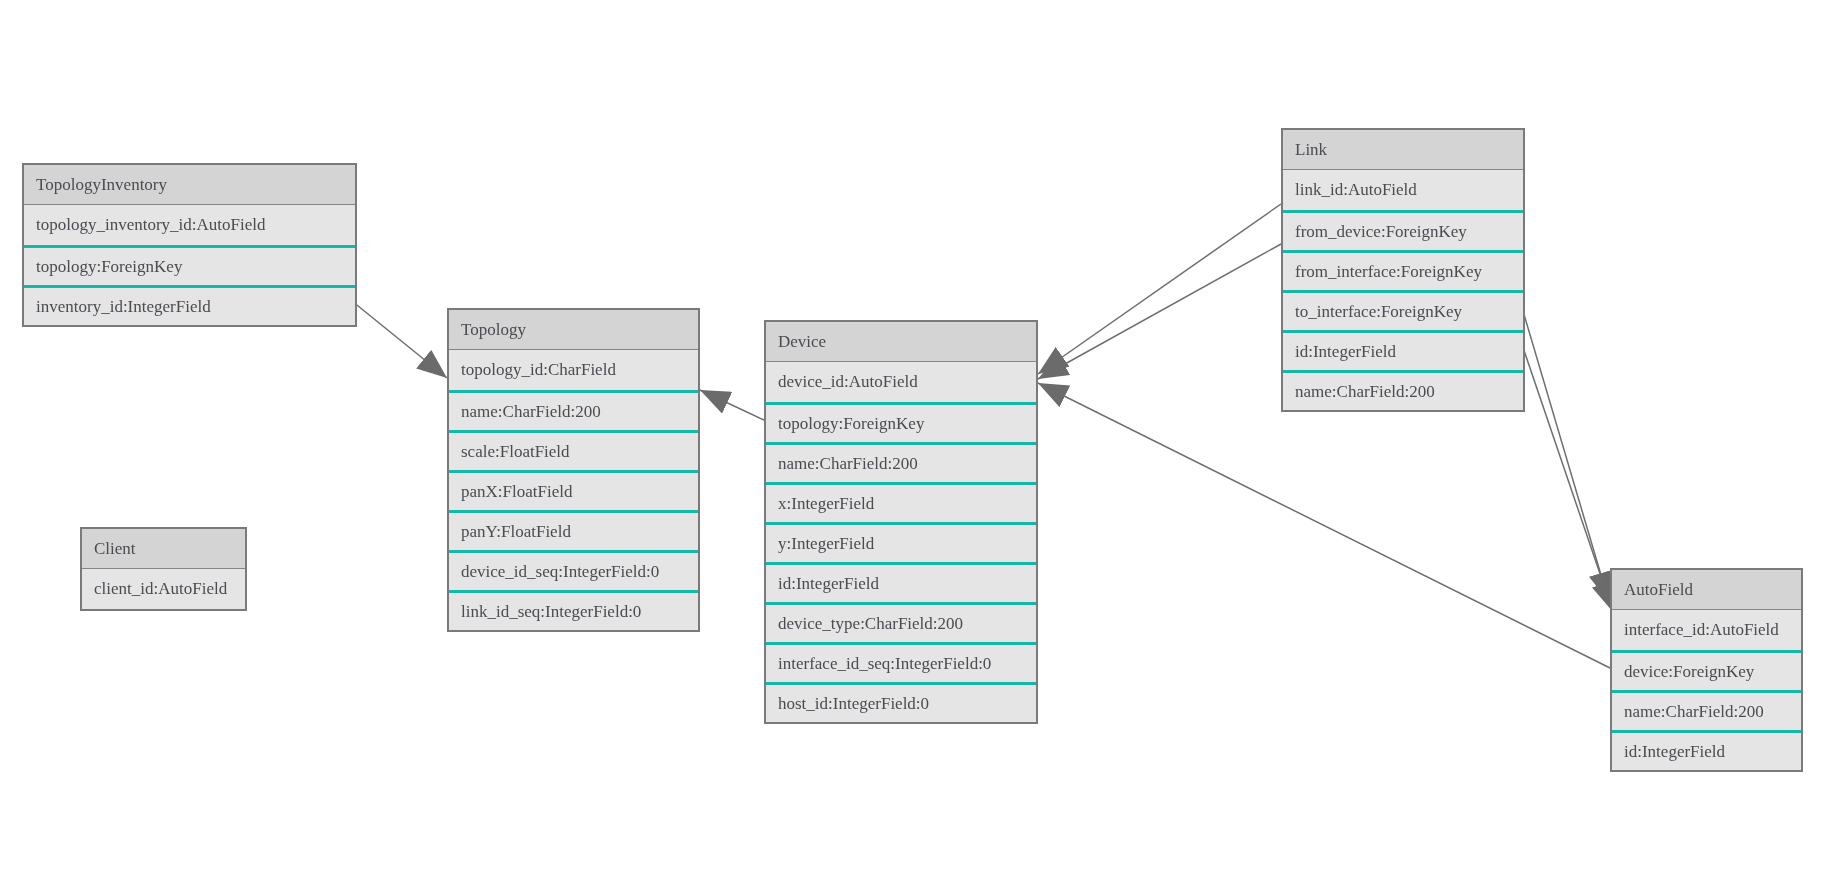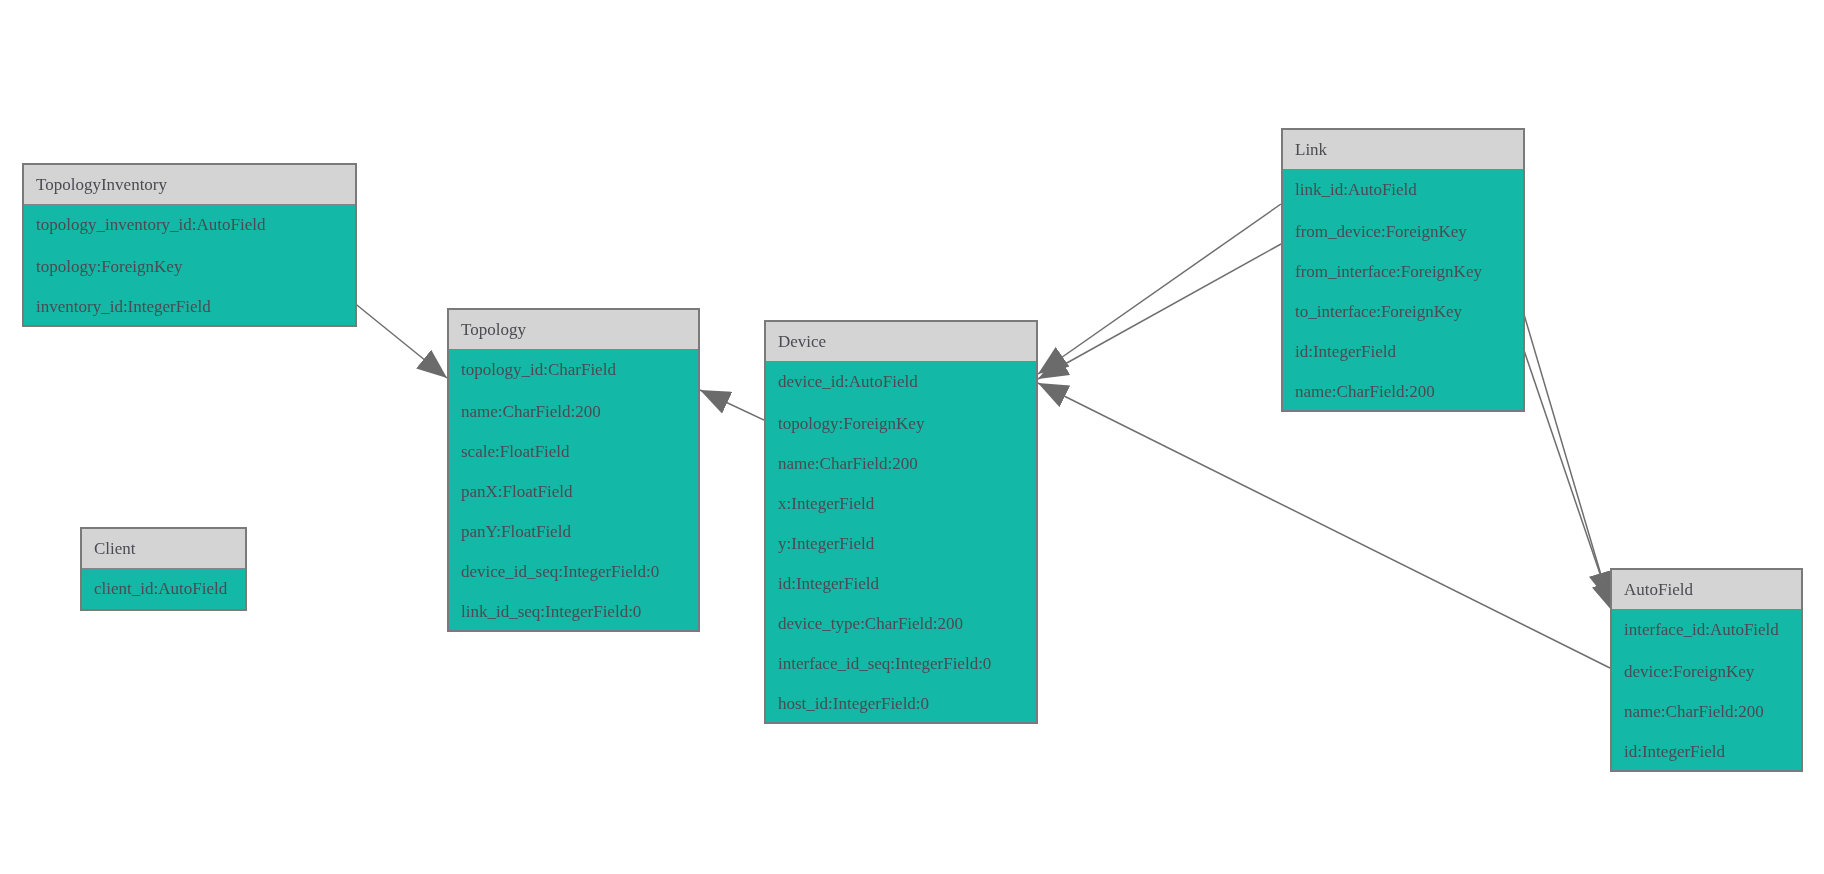--- a/index.html
+++ b/index.html
@@ -37,21 +37,21 @@
     height: 40px;
     background: #d4d4d4;
     border-bottom: 1px solid #848484;
     display: flex;
     align-items: center;
     padding: 0 12px;
     box-sizing: border-box;
   }
   .entity-row {
     height: 40px;
-    background: #14b8a6;
+    background: #e5e5e5;
     display: flex;
     align-items: center;
     padding: 0 12px;
     box-sizing: border-box;
     text-align: right;
   }
   .entity-row + .entity-row {
     border-top: 3px solid #14b8a6;
   }
 </style>

